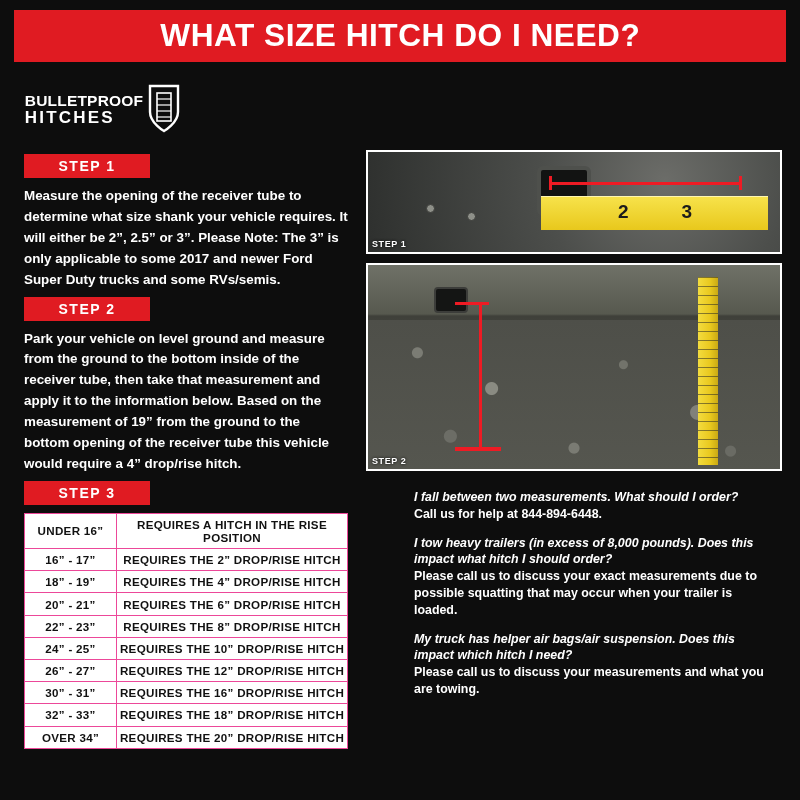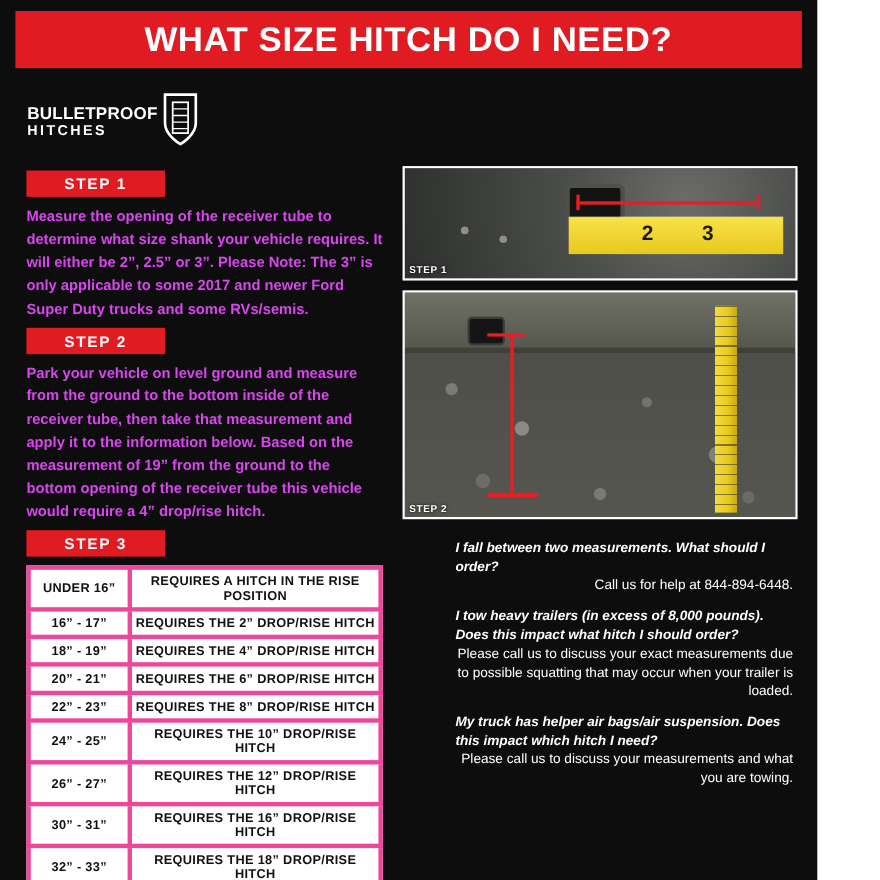--- a/index.html
+++ b/index.html
@@ -4,21 +4,21 @@
 <style>
   * { box-sizing: border-box; margin: 0; padding: 0; }
   body {
     width: 800px; height: 800px;
     background: #ffffff;
     font-family: "Liberation Sans", sans-serif;
     overflow: hidden;
   }
   .poster {
     position: relative;
-    width: 743px; height: 800px;
+    width: 800px; height: 800px;
     background: #0d0d0d;
     padding: 10px 8px 8px 8px;
   }
   
   .header-bar {
     background: #e01b22;
     height: 52px;
     display: flex; align-items: center; justify-content: center;
     margin: 0 6px;
   }
@@ -46,21 +46,21 @@
     position: relative;
   }
   .logo-text {
     color: #ffffff;
     font-weight: bold;
     font-size: 15.5px;
     line-height: 1.05;
     letter-spacing: 0.2px;
     text-align: left;
   }
-  .logo-text .l2 { font-size: 13px; letter-spacing: 2.2px; }
+  .logo-text .l2 { font-size: 17px; letter-spacing: 2.2px; }
   .logo-shield { margin-left: 4px; }
   .intro-text {
     flex: 1;
     color: #ffffff;
     font-size: 14.5px;
     line-height: 1.5;
     text-align: center;
     padding: 4px 6px 0 10px;
     font-weight: bold;
   }
@@ -77,21 +77,21 @@
     color: #ffffff;
     font-weight: bold;
     font-size: 14px;
     letter-spacing: 1.5px;
     text-align: center;
     width: 126px;
     padding: 4px 0 4px 0;
     margin: 6px 0 8px 2px;
   }
   .step-body {
-    color: #d946ef;
+    color: #ffffff;
     font-size: 13.4px;
     line-height: 1.56;
     font-weight: bold;
     padding: 0 4px 0 2px;
   }
   
   .photo {
     position: relative;
     border: 2px solid #ffffff;
     overflow: hidden;
@@ -188,37 +188,37 @@
     position: absolute; left: 21%; bottom: 9%; width: 46px; height: 4px; background: #ee1b24;
   }
   
   .table-wrap {
     margin: 4px 0 0 2px;
     background: #ffffff;
     width: 324px;
   }
   table.hitch { border-collapse: collapse; width: 100%; }
   table.hitch td {
-    border: 4px solid #ec4899;
+    border: 1px solid #ec4899;
     font-weight: bold;
     font-size: 11.6px;
     letter-spacing: 0.3px;
     color: #111;
     padding: 4.1px 2px;
     text-align: center;
     font-family: "Liberation Sans", sans-serif;
   }
   table.hitch td.range { width: 92px; }
   
   .faq { color: #ffffff; padding: 18px 4px 0 2px; margin-left: 46px; }
   .faq-item { margin-bottom: 12px; }
   .faq-q {
     font-size: 12.4px; font-weight: bold; font-style: italic; line-height: 1.35;
   }
-  .faq-a { font-size: 12.4px; line-height: 1.36; font-weight: normal; text-align: right; }
+  .faq-a { font-size: 12.4px; line-height: 1.36; font-weight: bold; }
 </style>
 </head>
 <body>
 
 <div class="poster">
 
   <div class="header-bar">
     <div class="header-title">WHAT SIZE HITCH DO I NEED?</div>
   </div>
 

